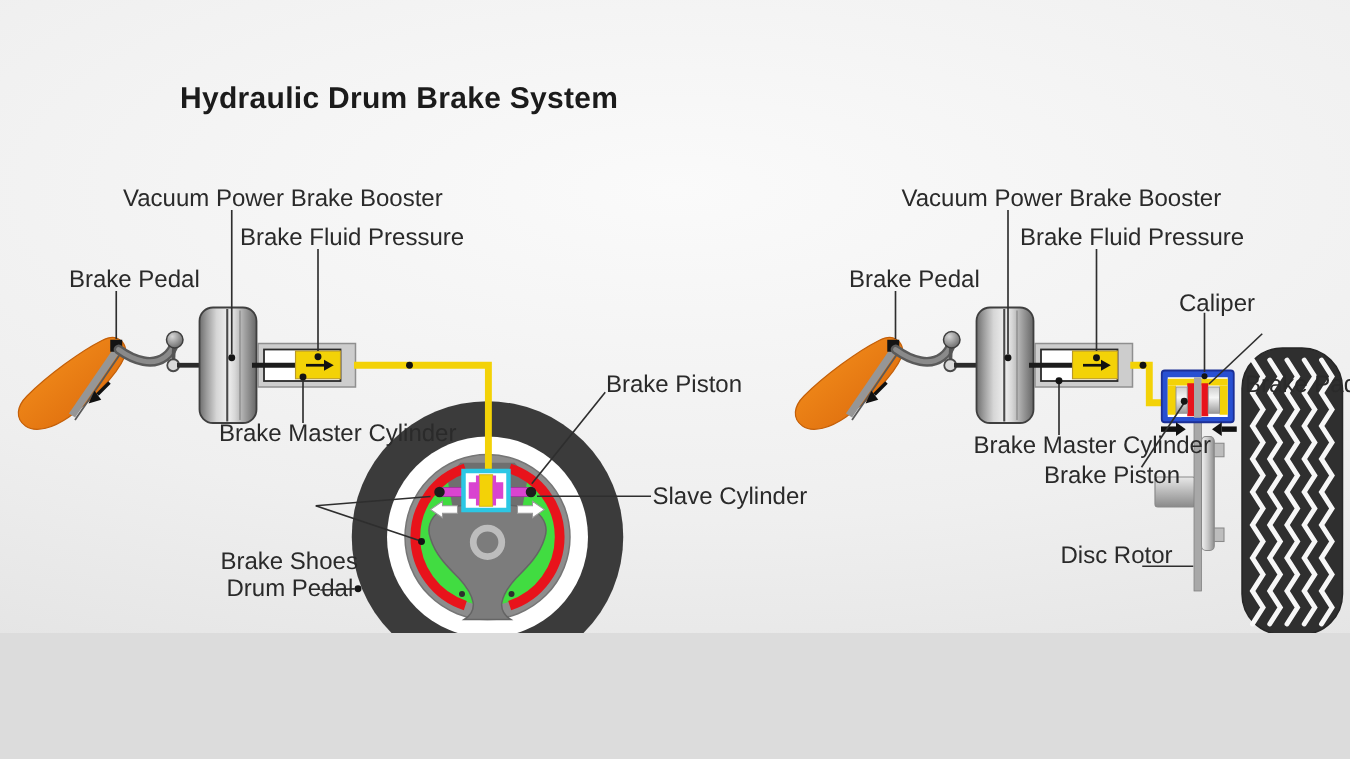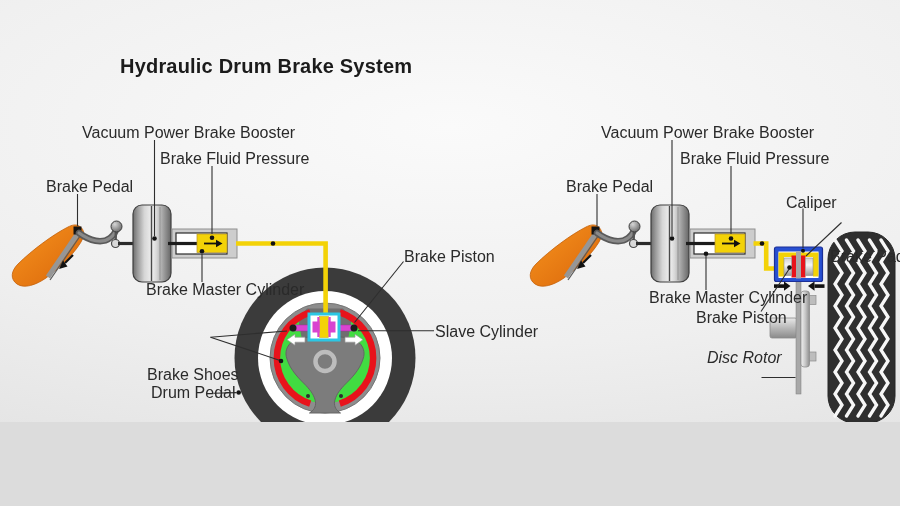--- a/index.html
+++ b/index.html
@@ -202,15 +202,15 @@
   <div class="lbl" style="left:147px;top:331px;margin-top:37px;">Brake Shoes</div>
   <div class="lbl" style="left:151px;top:386px;">Drum Pedal</div>
 
   <div class="lbl" style="left:601px;top:126px;">Vacuum Power Brake Booster</div>
   <div class="lbl" style="left:680px;top:152px;">Brake Fluid Pressure</div>
   <div class="lbl" style="left:566px;top:180px;">Brake Pedal</div>
   <div class="lbl" style="left:786px;top:196px;">Caliper</div>
   <div class="lbl" style="left:830px;top:211px;margin-top:39px;">Brake Pad</div>
   <div class="lbl" style="left:649px;top:291px;">Brake Master Cylinder</div>
   <div class="lbl" style="left:696px;top:311px;">Brake Piston</div>
-  <div class="lbl" style="left:707px;top:351px;font-style:italic;">Disc Rotor</div>
+  <div class="lbl" style="left:707px;top:364px;">Disc Rotor</div>
 
 </div>
 
 </body></html>

